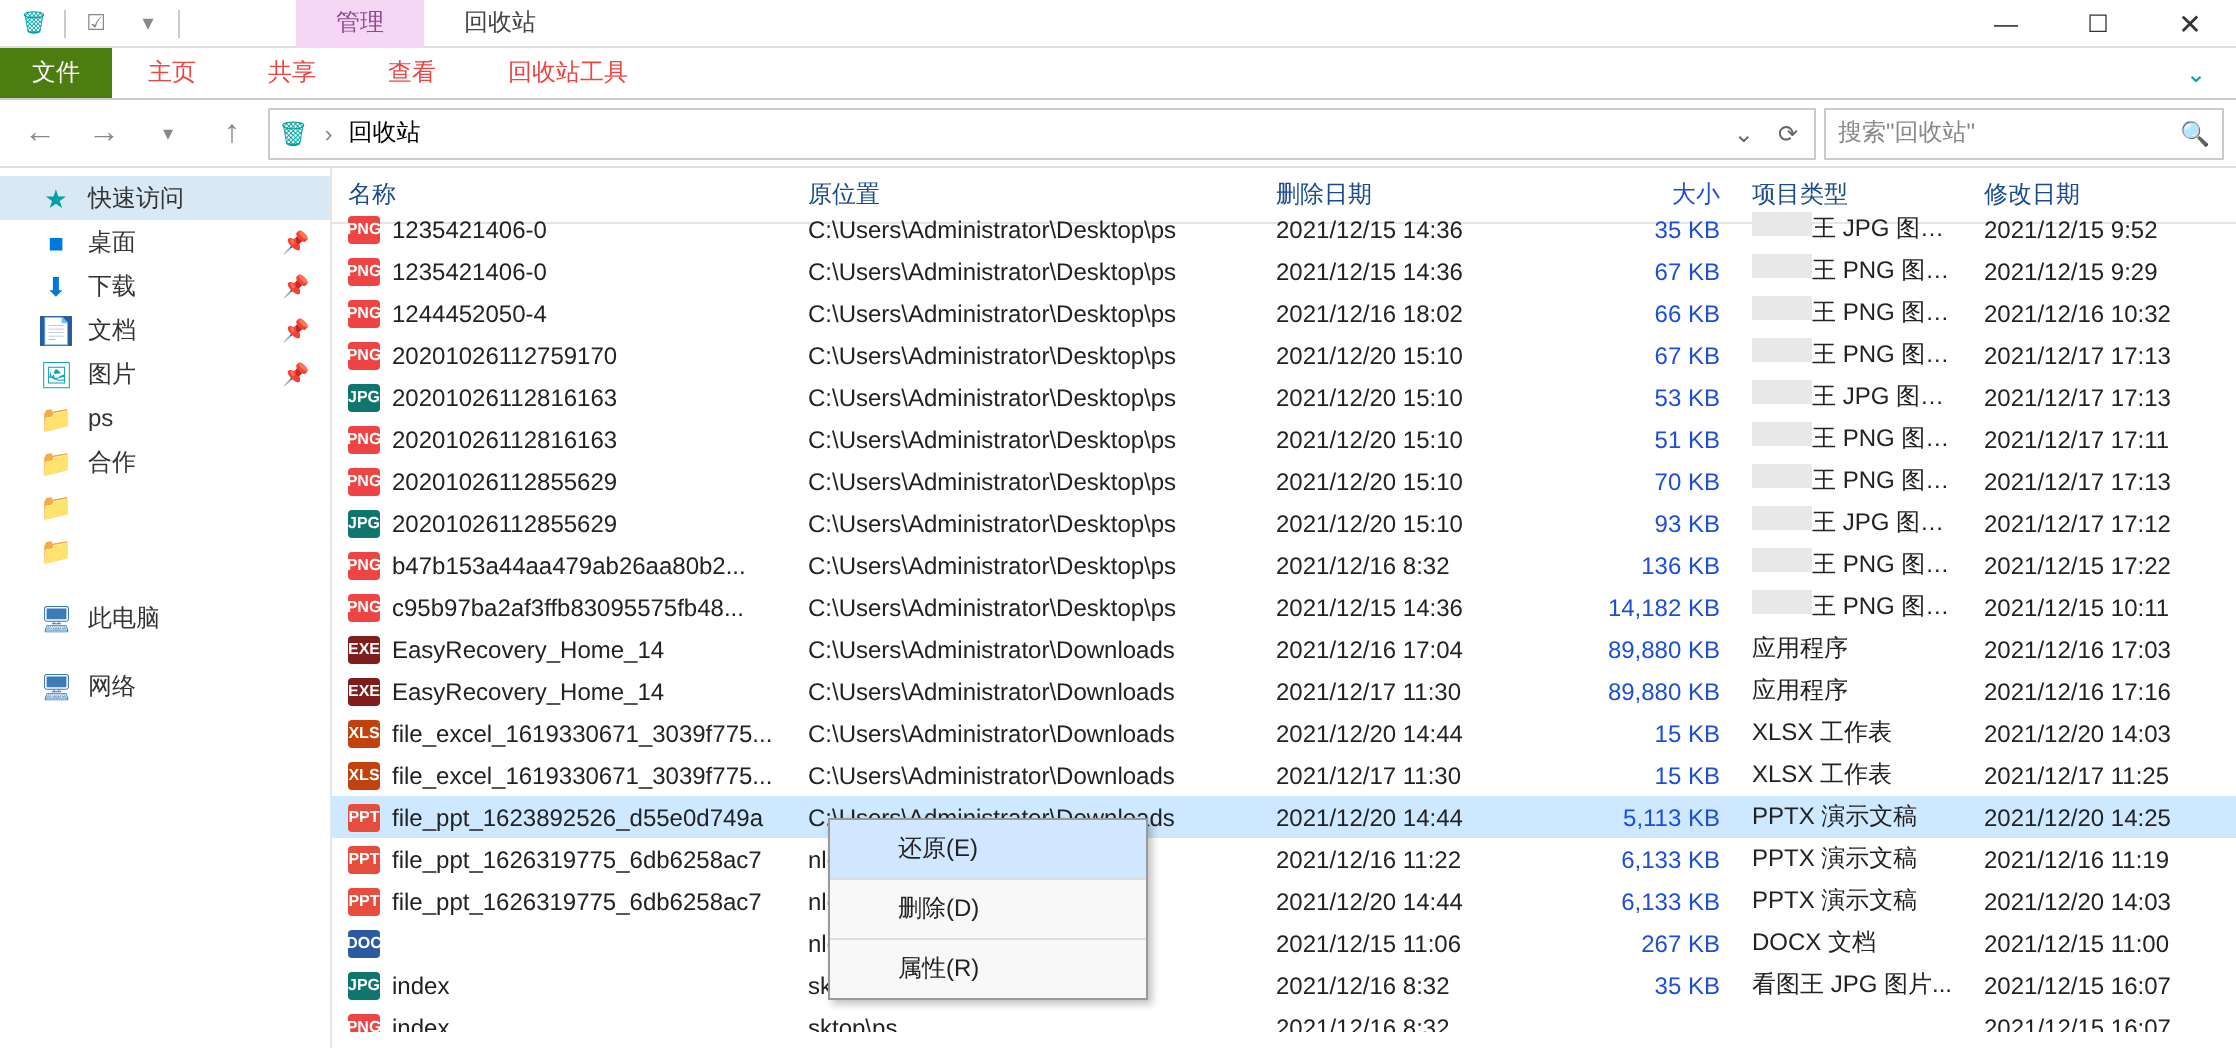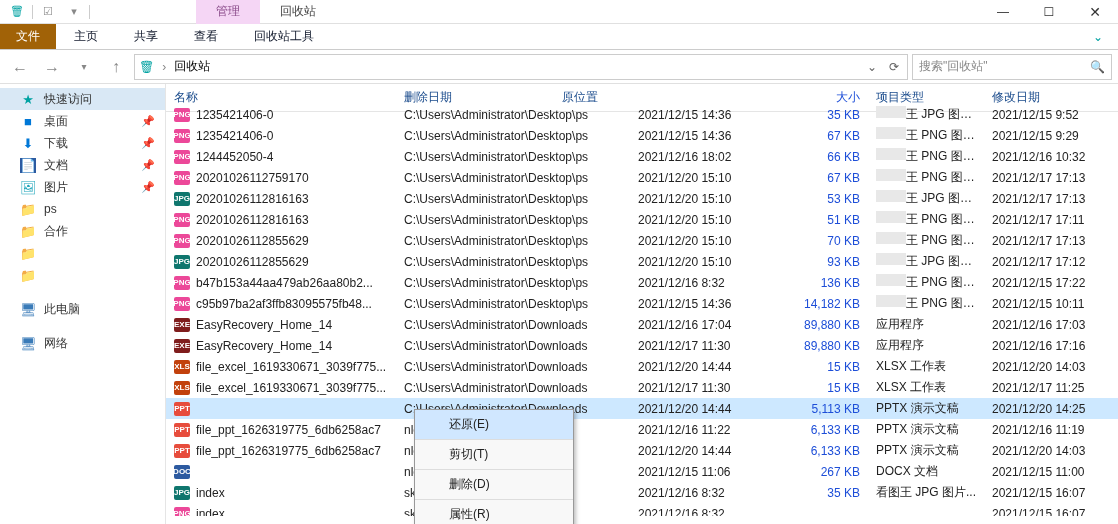--- a/index.html
+++ b/index.html
@@ -3,29 +3,29 @@
 <meta charset="utf-8">
 <style>
 * { margin:0; padding:0; box-sizing:border-box; font-family:"Microsoft YaHei","Segoe UI",sans-serif; font-size:12px; }
 body { width:1118px; height:524px; background:#fff; overflow:hidden; position:relative; }
 .titlebar { height:24px; display:flex; align-items:center; border-bottom:1px solid #e0e0e0; }
 .qat { display:flex; align-items:center; gap:4px; padding:0 6px; }
 .qat-btn { width:22px; height:20px; display:flex; align-items:center; justify-content:center; font-size:11px; }
 .qat-bin{color:#00a2a2}
 .qat-check{color:#888}
 .qat-sep{width:1px;height:14px;background:#ccc}
-.tab-strip{display:flex;align-items:center;margin-left:100px}
+.tab-strip{display:flex;align-items:center;margin-left:52px}
 .special-tab{background:#f5d6f5;padding:4px 20px;color:#8a4b8a;font-size:12px}
 .title-text{padding:4px 20px;color:#444}
 .win-controls{margin-left:auto;display:flex}
 .win-btn{width:46px;height:24px;display:flex;align-items:center;justify-content:center;font-size:12px;color:#333}
 .win-close{font-size:14px}
 .ribbon-tabs{height:26px;display:flex;align-items:stretch;border-bottom:1px solid #ccc}
-.file-tab{background:#a16207;color:#fff;padding:5px 16px;display:flex;align-items:center}
-.rtab{padding:5px 18px;color:#0f172a;display:flex;align-items:center;cursor:pointer}
+.file-tab{background:#4d7c0f;color:#fff;padding:5px 16px;display:flex;align-items:center}
+.rtab{padding:5px 18px;color:#ef4444;display:flex;align-items:center;cursor:pointer}
 .help-icon{margin-left:auto;width:40px;display:flex;align-items:center;justify-content:center;color:#00a2a2}
 .navbar{height:34px;display:flex;align-items:center;padding:4px 6px;gap:4px;border-bottom:1px solid #e0e0e0}
 .nav-btn{width:28px;height:26px;display:flex;align-items:center;justify-content:center;color:#888;font-size:16px}
 .address{flex:1;height:26px;border:1px solid #ccc;display:flex;align-items:center;padding:0 4px;gap:8px}
 .addr-icon{font-size:12px;color:#00a2a2}
 .addr-sep{color:#888}
 .addr-end{margin-left:auto;display:flex;align-items:center;gap:4px;color:#666}
 .addr-end span{padding:0 4px}
 .search{width:200px;height:26px;border:1px solid #ccc;display:flex;align-items:center;padding:0 6px;color:#888}
 .search-icon{margin-left:auto}
@@ -52,21 +52,21 @@
 .c-loc{width:234px}
 .c-del{width:158px}
 .c-size{width:80px;text-align:right}
 .c-type{width:116px}
 .c-mod{width:134px}
 .rows{flex:1;overflow:hidden;position:relative;top:-8px}
 .row{display:flex;height:21px;align-items:center;font-size:12px;color:#222}
 .row.selected{background:#cde8ff}
 .row .c-name{display:flex;align-items:center;gap:6px}
 .fico{width:16px;height:14px;border-radius:2px;font-size:8px;color:#fff;display:flex;align-items:center;justify-content:center;font-weight:bold}
-.png{background:#ec4899}
+.png{background:#ef4444}
 .jpg{background:#0f766e}
 .exe{background:#7f1d1d;color:#fff}
 .xls{background:#c2410c}
 .ppt{background:#e74c3c}
 .doc{background:#2c5aa0}
 .c-size{color:#1d4ed8}
 .obscured{background:#e8e8e8;color:transparent;width:30px;display:inline-block;height:12px}
 .ctx-menu{position:absolute;left:414px;top:409px;width:160px;background:#f8f8f8;border:1px solid #999;box-shadow:2px 2px 4px rgba(0,0,0,.25);z-index:10}
 .ctx-item{padding:6px 24px 6px 34px;font-size:12px;border-bottom:1px solid #ddd;color:#222}
 .ctx-item.highlight{background:#d0e7ff}
@@ -172,22 +172,22 @@
       </div>
       <div class="nav-sep"></div>
       <div class="nav-item">
         <span class="ico net">🖥</span>
         <span>网络</span>
       </div>
     </div>
   <div class="files">
     <div class="headers">
       <div class="col c-name">名称</div>
+      <div class="col c-loc">原位置</div>
       <div class="col c-del">删除日期</div>
-      <div class="col c-loc">原位置</div>
       <div class="col c-size">大小</div>
       <div class="col c-type">项目类型</div>
       <div class="col c-mod">修改日期</div>
     </div>
     <div class="rows" id="rows">
         <div class="row">
           <div class="col c-name">
             <span class="fico png">PNG</span>
             <span>1235421406-0</span>
           </div>
@@ -336,20 +336,21 @@
           </div>
           <div class="col c-loc">C:\Users\Administrator\Downloads</div>
           <div class="col c-del">2021/12/17 11:30</div>
           <div class="col c-size">15 KB</div>
           <div class="col c-type">XLSX 工作表</div>
           <div class="col c-mod">2021/12/17 11:25</div>
         </div>
         <div class="row selected">
           <div class="col c-name">
             <span class="fico ppt">PPT</span>
+            <span>file_ppt_1623892526_d55e0d749a</span>
           </div>
           <div class="col c-loc">C:\Users\Administrator\Downloads</div>
           <div class="col c-del">2021/12/20 14:44</div>
           <div class="col c-size">5,113 KB</div>
           <div class="col c-type">PPTX 演示文稿</div>
           <div class="col c-mod">2021/12/20 14:25</div>
         </div>
         <div class="row">
           <div class="col c-name">
             <span class="fico ppt">PPT</span>
@@ -403,16 +404,15 @@
           <div class="col c-size"></div>
           <div class="col c-type"></div>
           <div class="col c-mod">2021/12/15 16:07</div>
         </div>
       </div>
   </div>
 </div>
 
 <div class="ctx-menu" id="ctx">
     <div class="ctx-item highlight">还原(E)</div>
-    <div class="ctx-item">剪切(T)</div>
     <div class="ctx-item">删除(D)</div>
     <div class="ctx-item">属性(R)</div>
   </div>
 
 </body></html>

